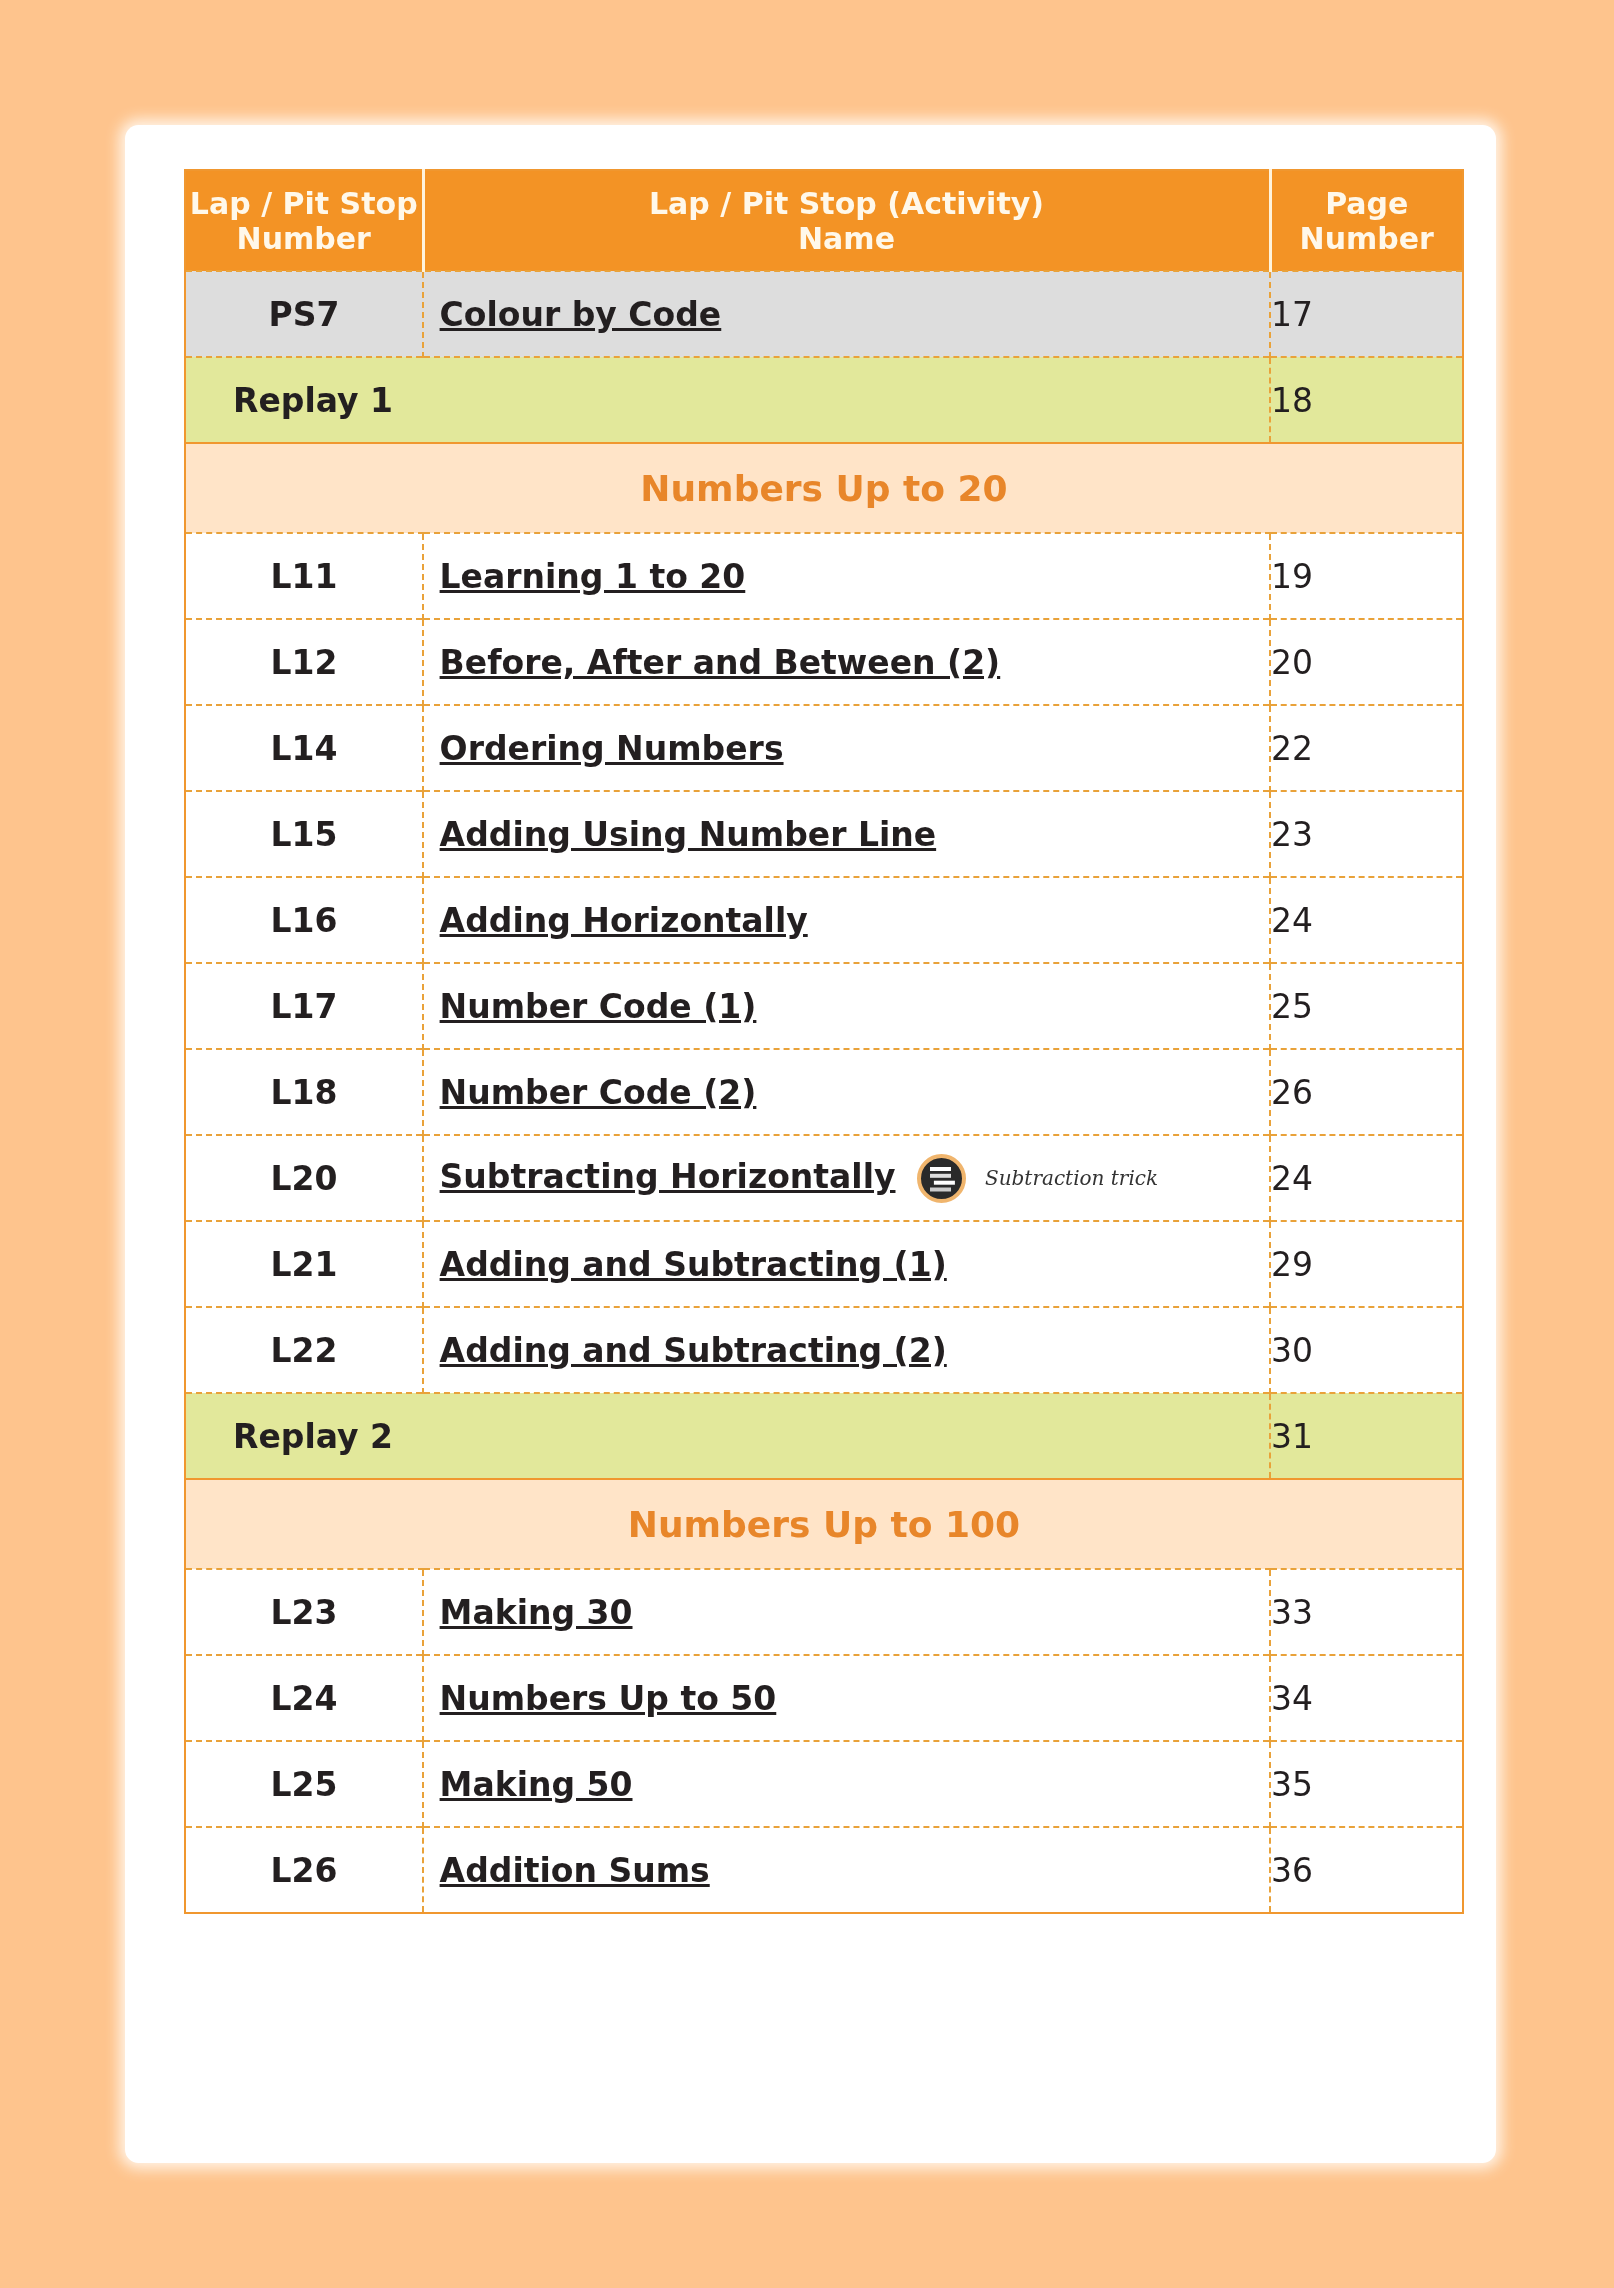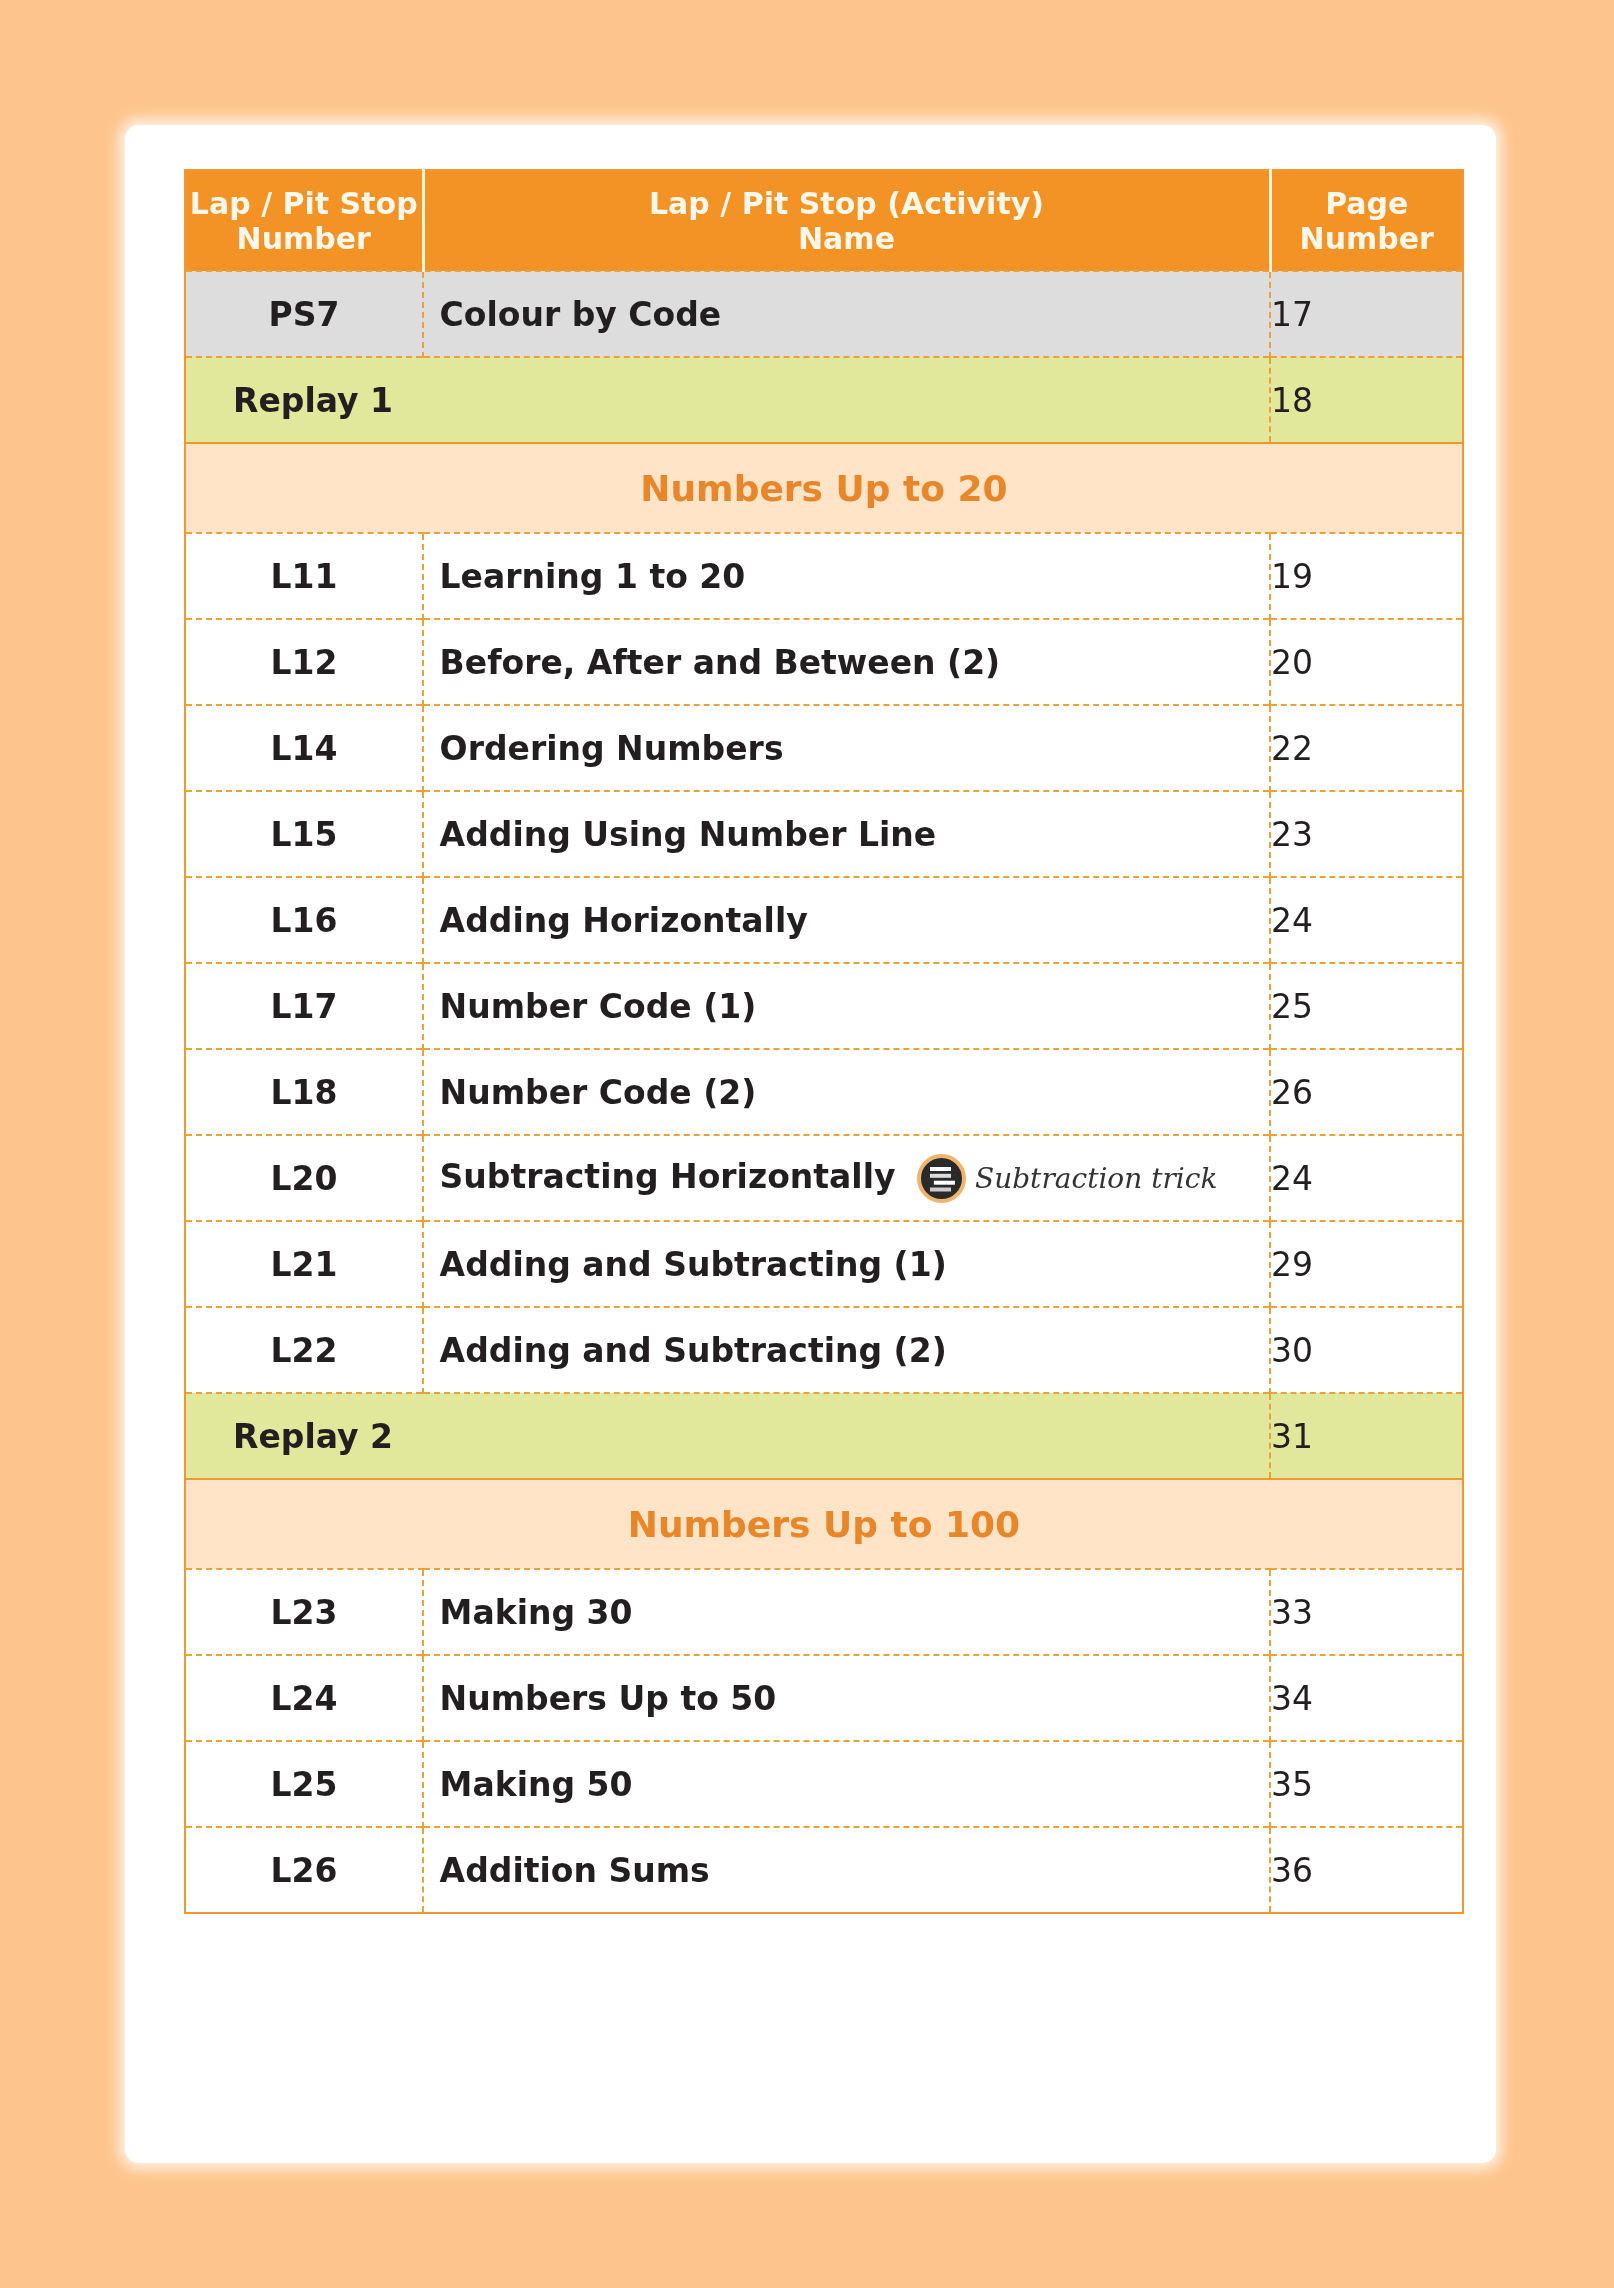--- a/index.html
+++ b/index.html
@@ -4,31 +4,31 @@
 <style>
   html, body { margin:0; padding:0; }
   body { width:1614px; height:2289px; background:#FEC48D; position:relative; overflow:hidden; font-family:"DejaVu Sans", sans-serif; }
   .card { position:absolute; left:125px; top:125px; width:1371px; height:2038px; background:#FFFFFF; border-radius:13.7px; box-shadow:0 0 13.7px 5.9px #FFF3E6; }
   table.toc { position:absolute; left:184px; top:169px; width:1278px; border-collapse:collapse; table-layout:fixed; border:2.9px solid #F0972F; }
   col.c1 { width:238px; } col.c2 { width:847px; } col.c3 { width:193px; }
   th { background:#F39325; color:#FFF8EA; font-weight:bold; font-size:30px; line-height:35px; height:99px; padding:0; text-align:center; vertical-align:middle; }
   th + th { border-left:3.9px solid #FFF3DC; }
   td { height:84px; padding:0; font-size:33px; color:#231F20; vertical-align:middle; border-top:2.9px dashed #E9A23A; }
   td.num { text-align:center; font-weight:bold; }
-  td.name { padding-left:15.6px; font-weight:bold; border-left:2.9px dashed #E9A23A; }
+  td.name { padding-left:15.6px; font-weight:bold; border-left:2.9px dashed #E9A23A;text-decoration:underline; }
   td.page { text-align:left; font-weight:normal; border-left:2.9px dashed #E9A23A; font-family:"DejaVu Sans", sans-serif; }
   tr.pitstop td { background:#DDDDDD; }
   tr.replay td { background:#E2E89B; }
   tr.replay td.rlabel { padding-left:47px; font-weight:bold; }
   tr.replay { border-bottom:2.9px solid #F0972F; }
   tr.section td { background:#FFE4C8; color:#E8862A; text-align:center; font-weight:bold; font-size:36px; height:88px; border-top:none;margin-top:22px; }
   .trick { display:inline-flex; align-items:center; margin-left:21.5px; vertical-align:middle; }
   .trick-icon { width:49px; height:49px; border-radius:50%; background:#2A2A2A; border:4.9px solid #F0B56D; box-sizing:border-box; display:inline-block; position:relative; }
   .trick-icon::before { content:""; position:absolute; left:8.8px; top:9.8px; width:21.5px; height:3.9px; background:#fff; box-shadow:0 6.8px 0 #ddd, 3.9px 13.7px 0 #fff, 0 20.5px 0 #ccc; }
-  .trick-text { font-family:"DejaVu Serif", serif; font-style:italic; font-weight:normal; font-size:28px; color:#333; margin-left:9px; }
+  .trick-text { font-family:"DejaVu Serif", serif; font-style:italic; font-weight:normal; font-size:20px; color:#333; margin-left:19px; }
 </style>
 </head>
 <body>
 
 <div class="card"></div>
 
 <table class="toc">
   <colgroup>
       <col class="c1">
       <col class="c2">

